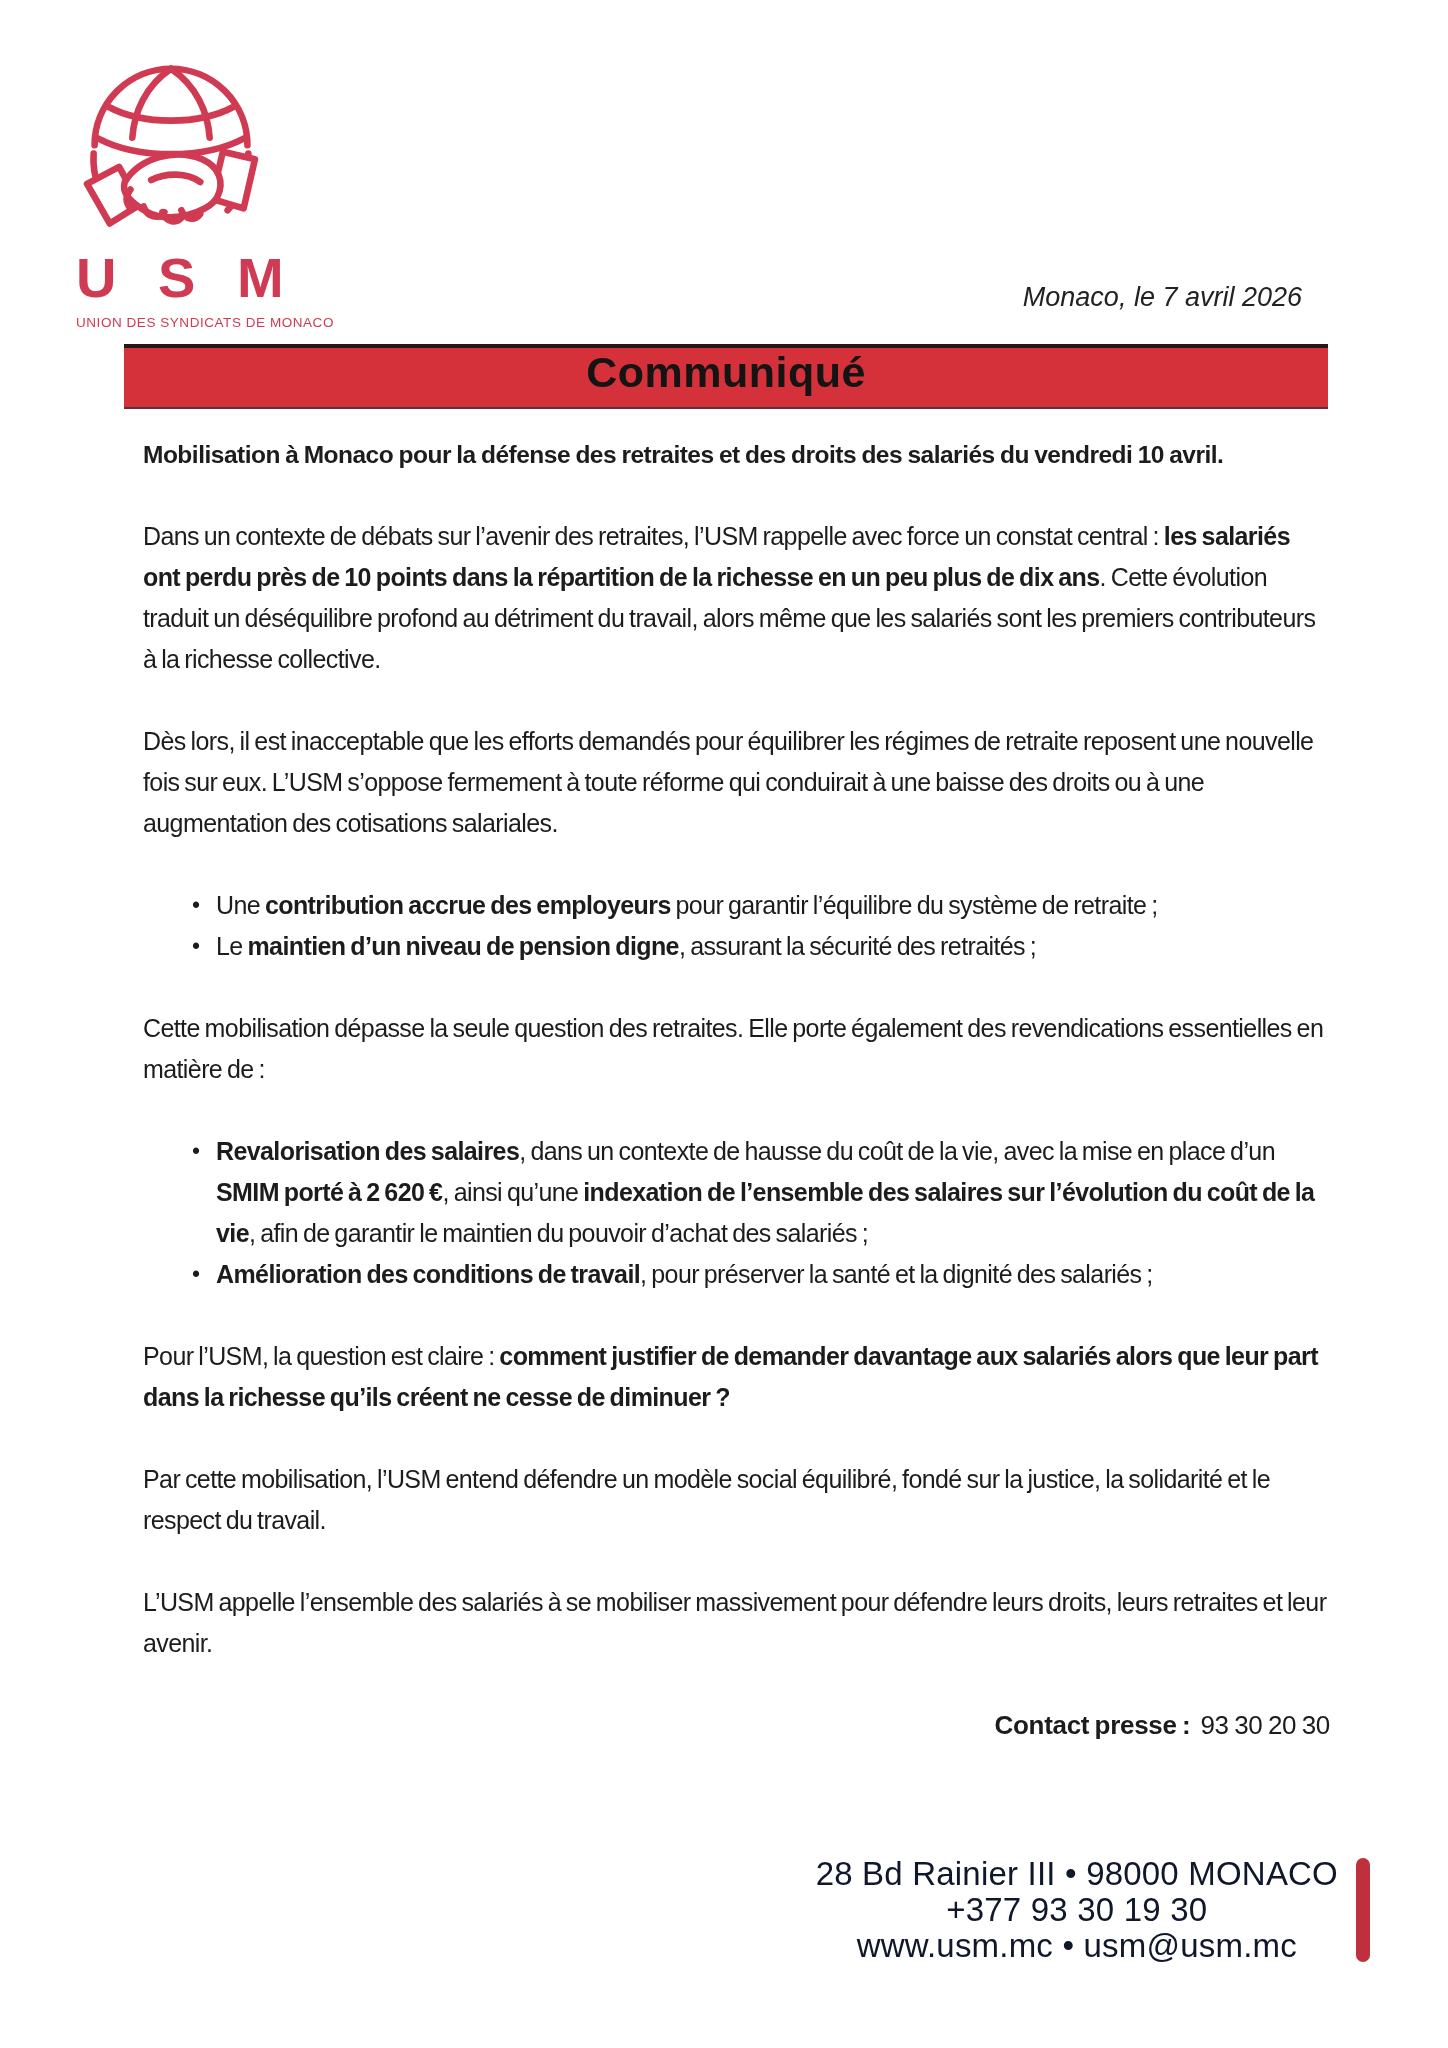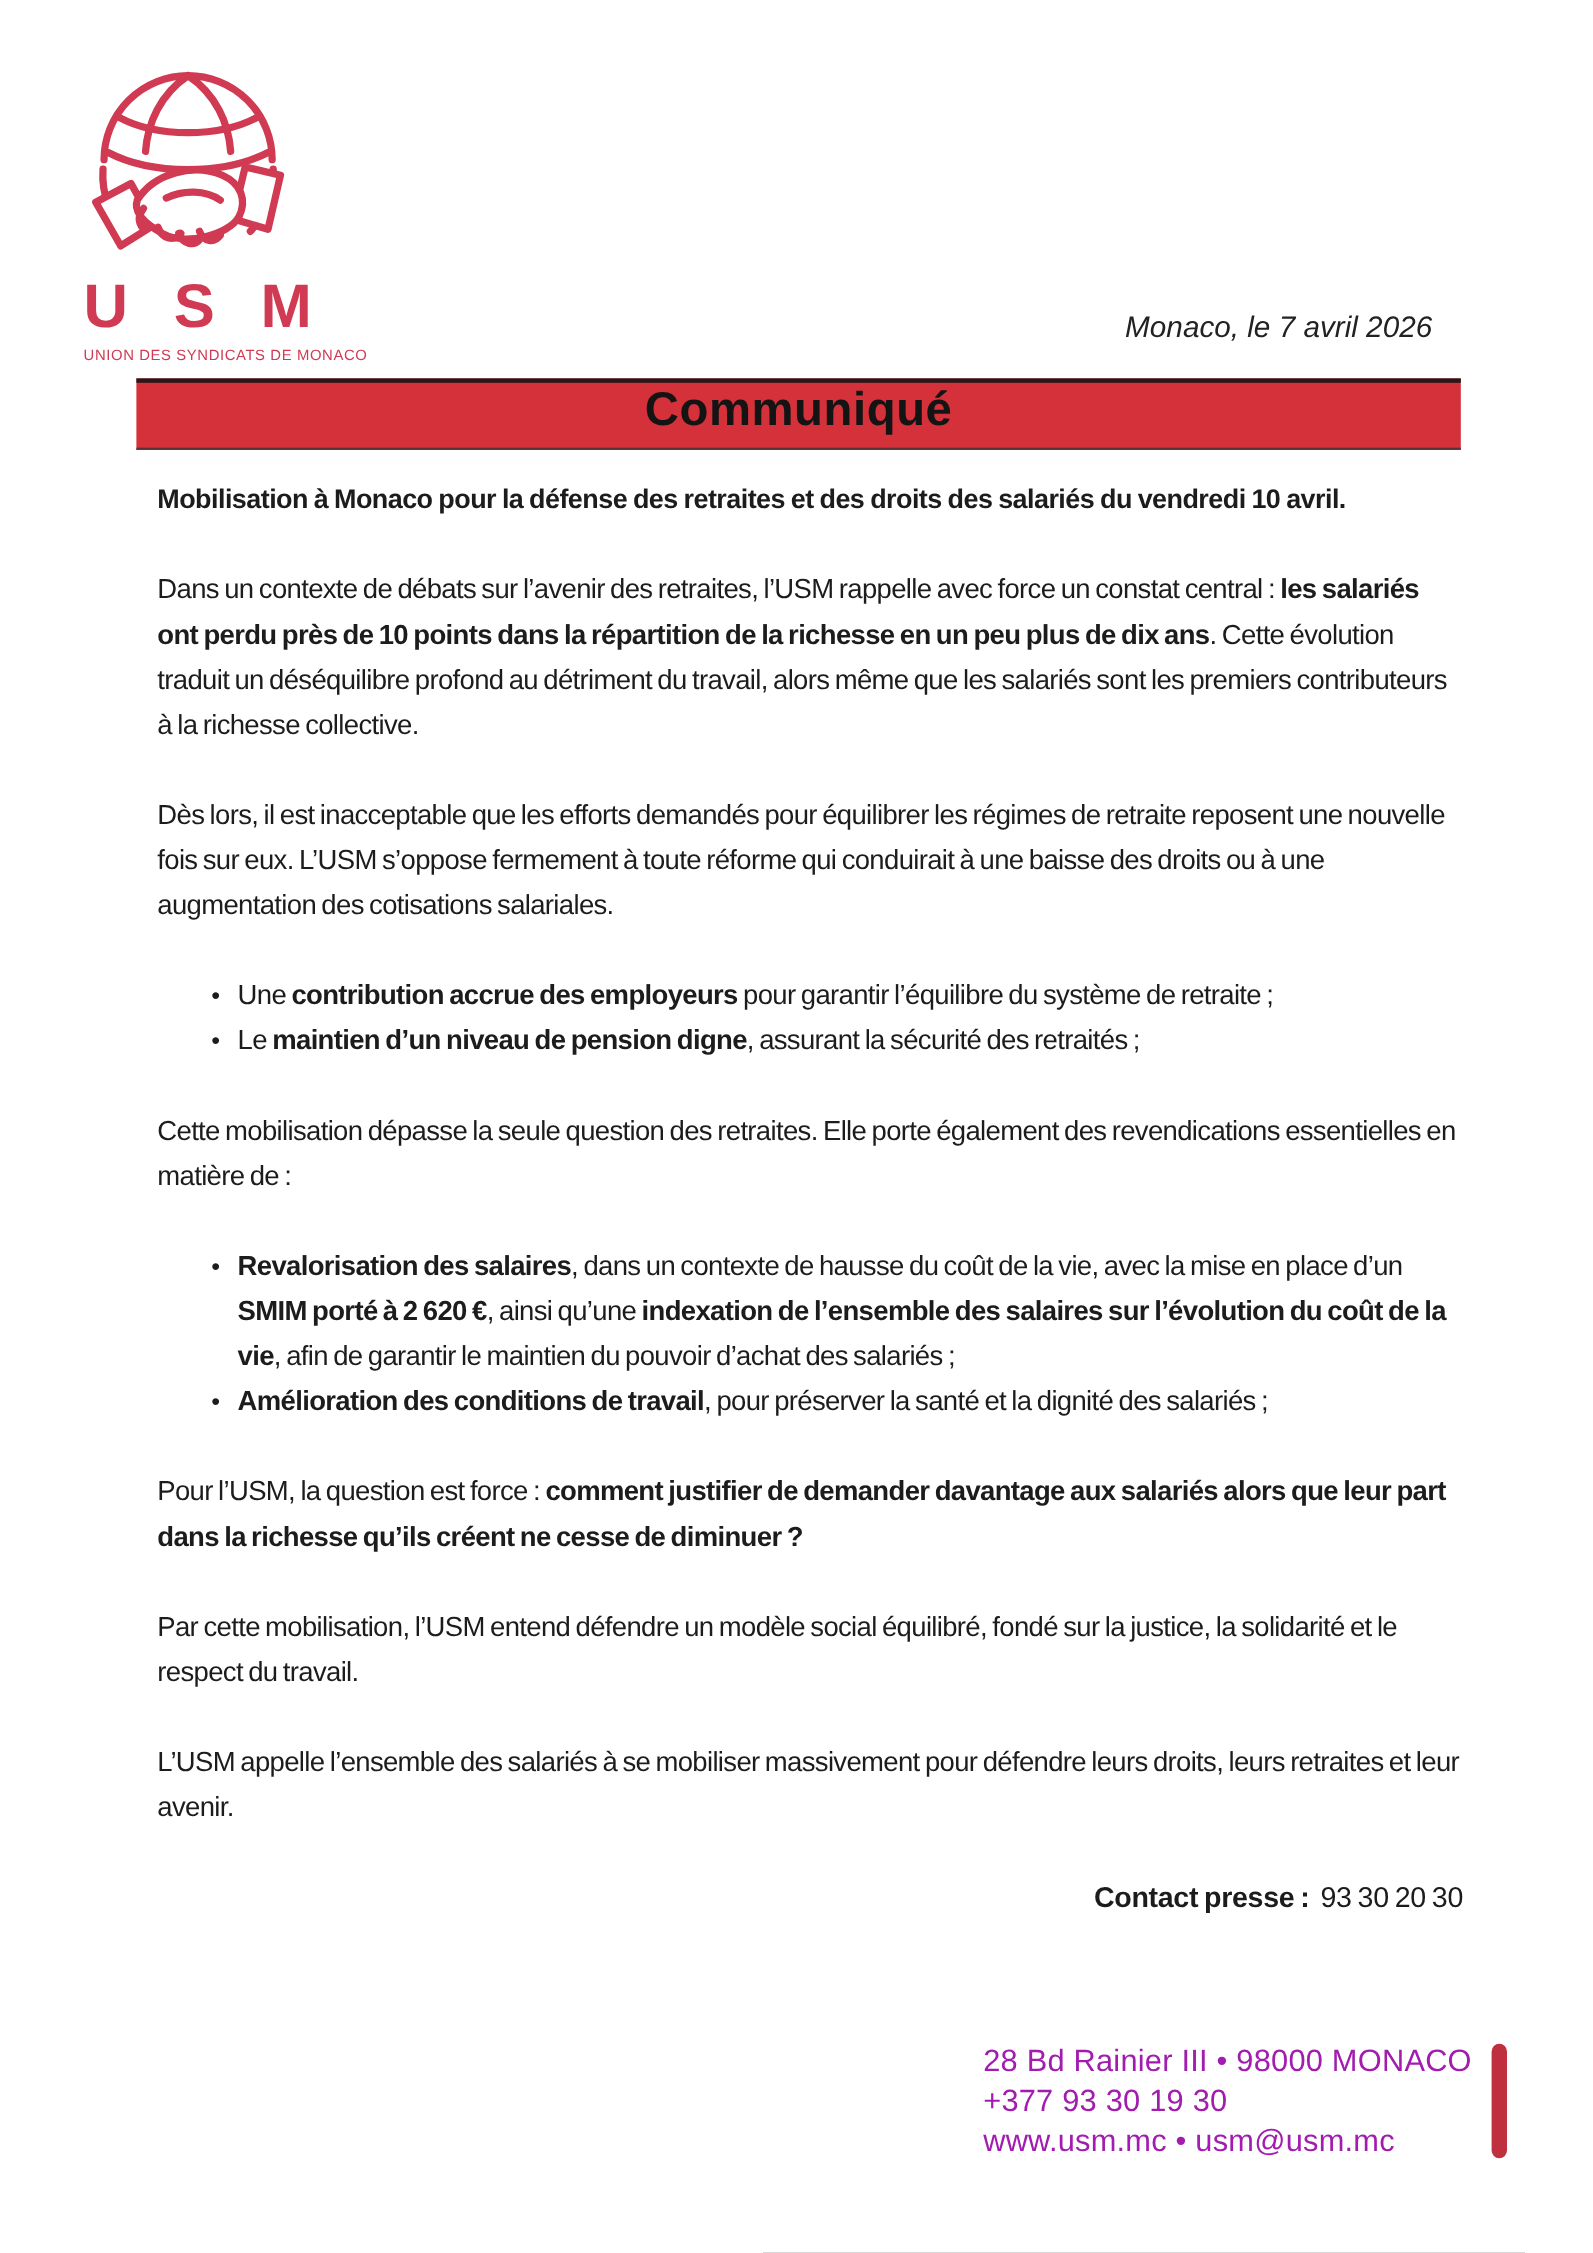--- a/index.html
+++ b/index.html
@@ -59,22 +59,22 @@
   .contact{
     text-align:right;margin-top:28px;font-size:26px;letter-spacing:-0.3px;
   }
   .contact .lbl{font-weight:700;margin-right:10px;}
   
   .footer{
     position:absolute;top:1856px;right:78px;
     display:flex;align-items:stretch;gap:18px;
   }
   .footer-lines{
-    text-align:left;font-size:28px;line-height:36px;
-    color:#a21caf;letter-spacing:0.2px;
+    text-align:center;font-size:33px;line-height:36px;
+    color:#0f172a;letter-spacing:0.2px;
   }
   .footer-bar{
     width:14px;border-radius:7px;background:#bf2f3d;
     margin:2px 0;
   }
 </style>
 </head>
 <body>
 
 <div class="page">
@@ -130,21 +130,21 @@
         <div class="list">
           <div class="list-item">
             <span class="bullet">•</span>
             <span class="item-text"><span class="b">Revalorisation des salaires</span><span>, dans un contexte de hausse du coût de la vie, avec la mise en place d’un </span><span class="b">SMIM porté à 2 620 €</span><span>, ainsi qu’une </span><span class="b">indexation de l’ensemble des salaires sur l’évolution du coût de la vie</span><span>, afin de garantir le maintien du pouvoir d’achat des salariés ;</span></span>
           </div>
           <div class="list-item">
             <span class="bullet">•</span>
             <span class="item-text"><span class="b">Amélioration des conditions de travail</span><span>, pour préserver la santé et la dignité des salariés ;</span></span>
           </div>
         </div>
-        <div class="para"><span>Pour l’USM, la question est force : </span><span class="b">comment justifier de demander davantage aux salariés alors que leur part dans la richesse qu’ils créent ne cesse de diminuer ?</span></div>
+        <div class="para"><span>Pour l’USM, la question est claire : </span><span class="b">comment justifier de demander davantage aux salariés alors que leur part dans la richesse qu’ils créent ne cesse de diminuer ?</span></div>
         <div class="para"><span>Par cette mobilisation, l’USM entend défendre un modèle social équilibré, fondé sur la justice, la solidarité et le respect du travail.</span></div>
         <div class="para"><span>L’USM appelle l’ensemble des salariés à se mobiliser massivement pour défendre leurs droits, leurs retraites et leur avenir.</span></div>
       </div>
     <div class="contact">
       <span class="lbl">Contact presse :</span><span>93 30 20 30</span>
     </div>
   </div>
 
   <div class="footer">
     <div class="footer-lines">

